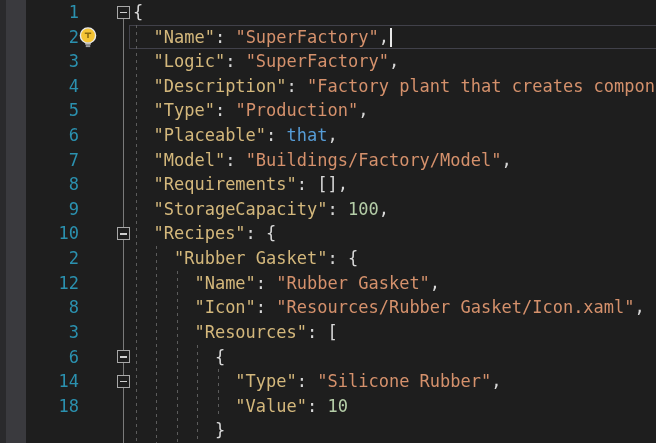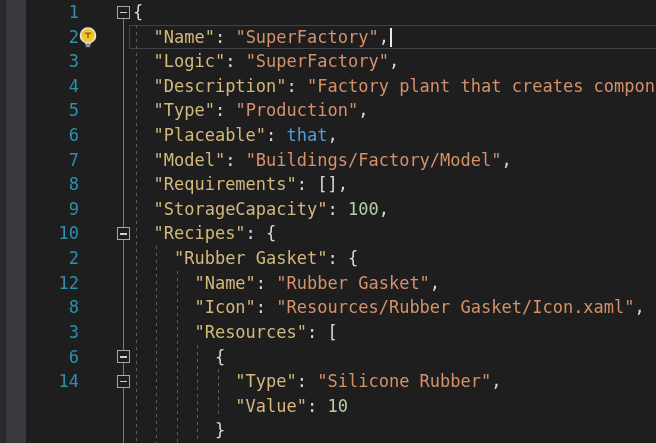--- a/index.html
+++ b/index.html
@@ -56,20 +56,21 @@
       <div class="ln">7</div>
       <div class="ln">8</div>
       <div class="ln">9</div>
       <div class="ln">10</div>
       <div class="ln">2</div>
       <div class="ln">12</div>
       <div class="ln">8</div>
       <div class="ln">3</div>
       <div class="ln">6</div>
       <div class="ln">14</div>
+      <div class="ln">18</div>
     </div>
   <div class="code-lines" id="code">
       <div class="code-line"><span class="tok-punct">{</span></div>
       <div class="code-line"><span class="tok-ws">  </span><span class="tok-key">"Name"</span><span class="tok-punct">: </span><span class="tok-str">"SuperFactory"</span><span class="tok-punct">,</span><span class="caret"></span></div>
       <div class="code-line"><span class="tok-ws">  </span><span class="tok-key">"Logic"</span><span class="tok-punct">: </span><span class="tok-str">"SuperFactory"</span><span class="tok-punct">,</span></div>
       <div class="code-line"><span class="tok-ws">  </span><span class="tok-key">"Description"</span><span class="tok-punct">: </span><span class="tok-str">"Factory plant that creates compone</span></div>
       <div class="code-line"><span class="tok-ws">  </span><span class="tok-key">"Type"</span><span class="tok-punct">: </span><span class="tok-str">"Production"</span><span class="tok-punct">,</span></div>
       <div class="code-line"><span class="tok-ws">  </span><span class="tok-key">"Placeable"</span><span class="tok-punct">: </span><span class="tok-kw">that</span><span class="tok-punct">,</span></div>
       <div class="code-line"><span class="tok-ws">  </span><span class="tok-key">"Model"</span><span class="tok-punct">: </span><span class="tok-str">"Buildings/Factory/Model"</span><span class="tok-punct">,</span></div>
       <div class="code-line"><span class="tok-ws">  </span><span class="tok-key">"Requirements"</span><span class="tok-punct">: [],</span></div>

